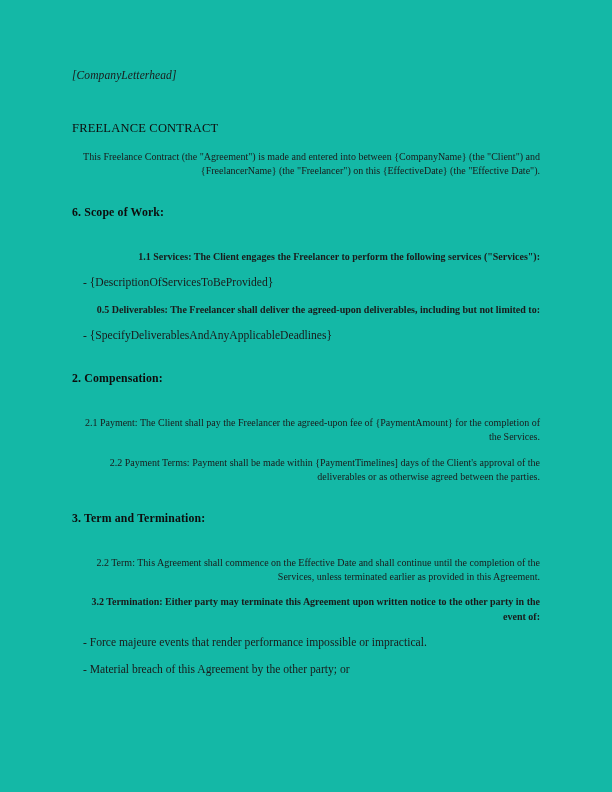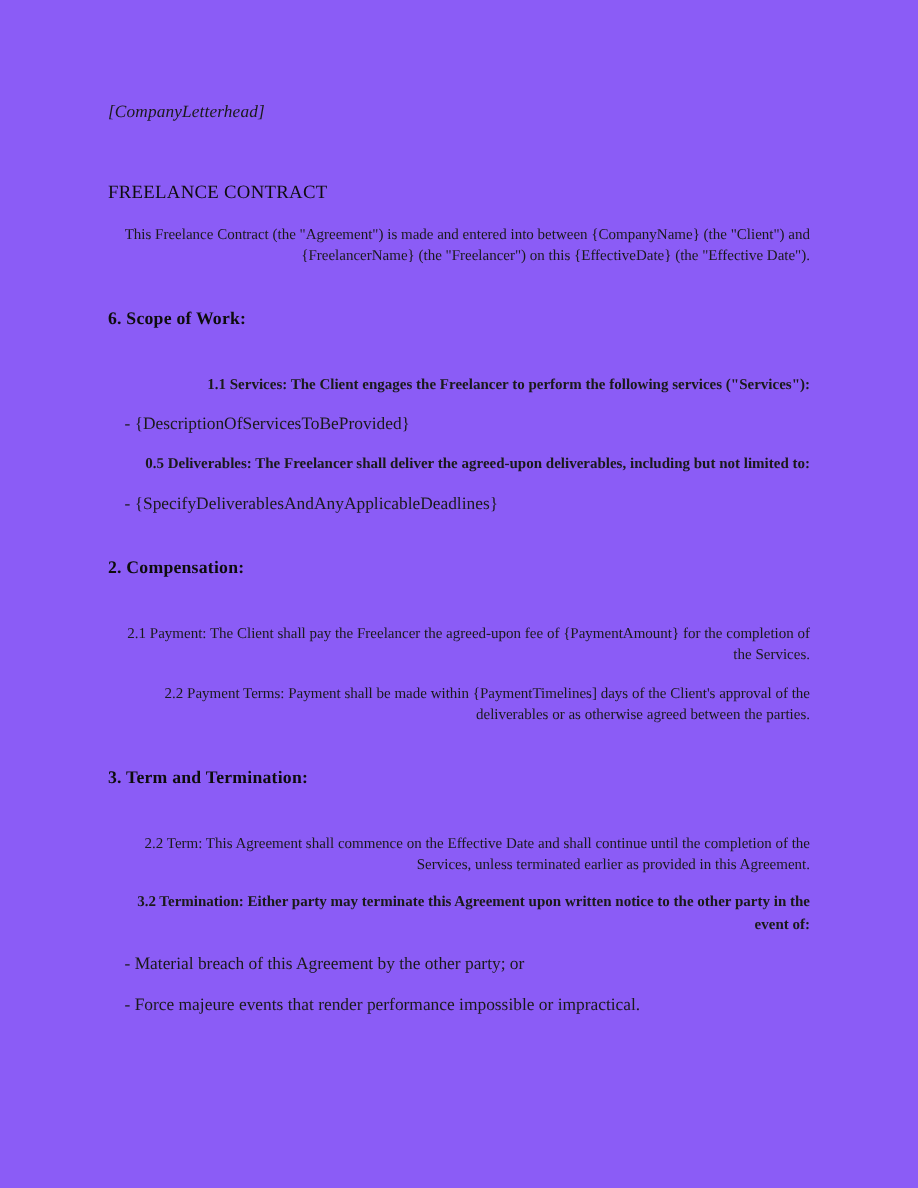--- a/index.html
+++ b/index.html
@@ -11,21 +11,21 @@
     width: 612px;
     height: 792px;
     font-family: "Liberation Serif", "DejaVu Serif", serif;
     color: #1a1a1a;
     overflow: hidden;
   }
   .page {
     position: relative;
     width: 612px;
     height: 792px;
-    background: #8b5cf6;
+    background: #14b8a6;
     box-sizing: border-box;
     padding: 68px 72px 60px 72px;
   }
   .letterhead {
     font-style: italic;
     font-size: 11.5px;
     line-height: 1.35;
     color: #1a1a1a;
     margin: 0 0 36px 0;
     letter-spacing: 0.1px;
@@ -87,17 +87,17 @@
   <div class="block">
     <h2 class="section-heading">2. Compensation:</h2>
     <p class="para">2.1 Payment: The Client shall pay the Freelancer the agreed-upon fee of {PaymentAmount} for the completion of the Services.</p>
     <p class="para">2.2 Payment Terms: Payment shall be made within {PaymentTimelines] days of the Client's approval of the deliverables or as otherwise agreed between the parties.</p>
   </div>
 
   <div class="block">
     <h2 class="section-heading">3. Term and Termination:</h2>
     <p class="para">2.2 Term: This Agreement shall commence on the Effective Date and shall continue until the completion of the Services, unless terminated earlier as provided in this Agreement.</p>
     <p class="para tight">3.2 Termination: Either party may terminate this Agreement upon written notice to the other party in the event of:</p>
+    <p class="bullet">- Force majeure events that render performance impossible or impractical.</p>
     <p class="bullet">- Material breach of this Agreement by the other party; or</p>
-    <p class="bullet">- Force majeure events that render performance impossible or impractical.</p>
   </div>
 
 </div>
 
 </body></html>

